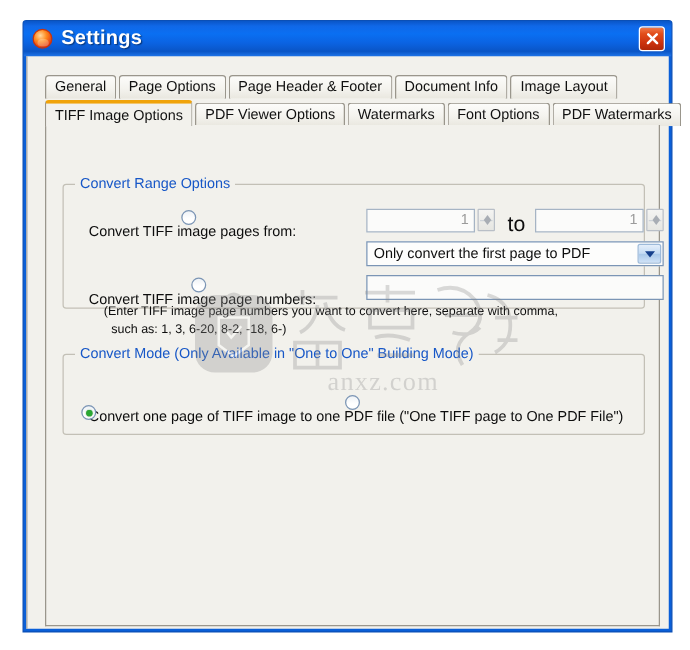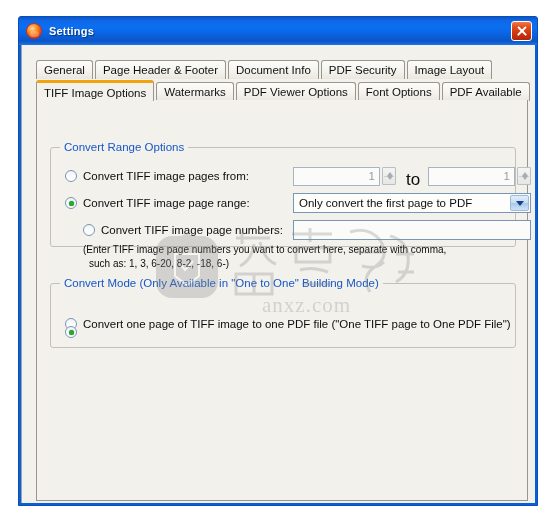--- a/index.html
+++ b/index.html
@@ -55,21 +55,21 @@
   #app-icon::after {
     content: "";
     position: absolute;
     left: 3px; top: 7px;
     width: 9px; height: 6px;
     border-radius: 50% 50% 40% 40%;
     background: rgba(255,255,255,0.25);
   }
   #title-text {
     color: #ffffff;
-    font-size: 11px;
+    font-size: 16px;
     font-weight: bold;
     margin-left: 7px;
     letter-spacing: 0.2px;
     text-shadow: 1px 1px 1px rgba(0,0,0,0.45);
     white-space: nowrap;
   }
   #titlebar-spacer { flex: 1 1 auto; }
   #close-button {
     width: 21px; height: 20px;
     flex: 0 0 21px;
@@ -173,20 +173,21 @@
   #group-range { left: 13px; top: 47px; width: 466px; height: 100px; }
   #group-mode  { left: 13px; top: 183px; width: 466px; height: 65px; padding-left: 16px; }
 
   
   .radio-row {
     position: absolute;
     display: flex;
     align-items: center;
     height: 16px;
     white-space: nowrap;
+    flex-direction: column;
   }
   .radio {
     width: 12px; height: 12px;
     flex: 0 0 12px;
     border-radius: 50%;
     background: linear-gradient(to bottom, #eef2f6 0%, #ffffff 60%);
     border: 1px solid #7b95b5;
     box-sizing: border-box;
     position: relative;
     cursor: pointer;
@@ -327,32 +328,32 @@
       <span class="x2"></span>
     </div>
   </div>
 
   <div id="client">
 
     <div id="tabs">
 
       <div class="tab-row row1">
         <div class="tab">General</div>
+        <div class="tab">Page Options</div>
         <div class="tab">Page Header &amp; Footer</div>
         <div class="tab">Document Info</div>
-        <div class="tab">PDF Security</div>
         <div class="tab">Image Layout</div>
       </div>
 
       <div class="tab-row row2">
         <div class="tab selected">TIFF Image Options</div>
+        <div class="tab">PDF Viewer Options</div>
         <div class="tab">Watermarks</div>
-        <div class="tab">PDF Viewer Options</div>
         <div class="tab">Font Options</div>
-        <div class="tab">PDF Available</div>
+        <div class="tab">PDF Watermarks</div>
       </div>
 
     </div>
 
     <div id="panel">
 
       <div class="group" id="group-range">
         <div class="group-title">Convert Range Options</div>
 
         <div class="radio-row" style="left:14px; top:20px;">
@@ -366,32 +367,28 @@
           <span class="arrow down"></span>
         </div>
         <div class="to-label" style="left:355px; top:22px;">to</div>
         <div class="txtbox disabled" style="left:377px; top:19px; width:87px; height:19px; line-height:17px;">1</div>
         <div class="spin" style="left:466px; top:19px;">
           <span class="arrow up"></span>
           <span class="mid"></span>
           <span class="arrow down"></span>
         </div>
 
-        <div class="radio-row" style="left:14px; top:47px;">
-          <span class="radio checked"></span>
-          <span class="radio-label">Convert TIFF image page range:</span>
-        </div>
         <div id="combo" style="left:242px; top:45px; width:238px; height:20px;">
           <span id="combo-text">Only convert the first page to PDF</span>
           <span id="combo-btn">
             <span class="chev"></span>
           </span>
         </div>
 
-        <div class="radio-row" style="left:32px; top:74px;">
+        <div class="radio-row" style="left:14px; top:74px;">
           <span class="radio"></span>
           <span class="radio-label">Convert TIFF image page numbers:</span>
         </div>
         <div class="txtbox" style="left:242px; top:72px; width:238px; height:20px; line-height:18px;"></div>
 
         <div class="hint" style="left:32px; top:96px;">(Enter TIFF image page numbers you want to convert here, separate with comma,</div>
         <div class="hint" style="left:38px; top:110px;">such as: 1, 3, 6-20, 8-2, -18, 6-)</div>
       </div>
 
       <div class="group" id="group-mode">

